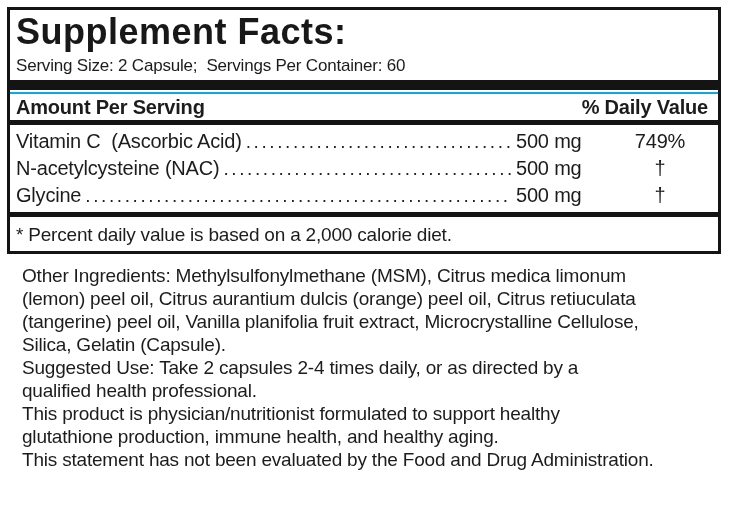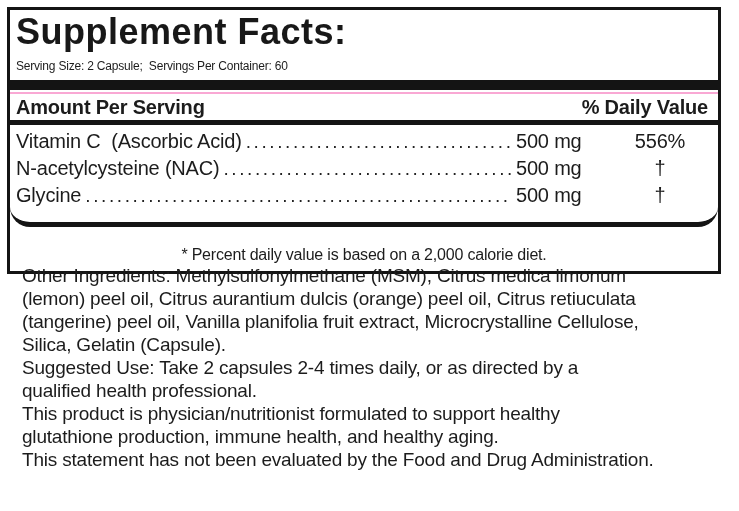--- a/index.html
+++ b/index.html
@@ -17,48 +17,48 @@
     position:absolute; left:7px; top:7px; width:714px;
     border:3px solid #141414;
     background:#fff;
   }
   .titleblock { padding:1px 6px 0 6px; }
   .facts-title {
     font-size:36px; font-weight:bold; letter-spacing:0.5px;
     line-height:42px; white-space:pre; color:#181818;
   }
   .serving-line {
-    font-size:12px; line-height:26px; white-space:pre; letter-spacing:-0.2px;
+    font-size:17px; line-height:26px; white-space:pre; letter-spacing:-0.2px;
   }
   .thickbar { height:10px; background:#141414; margin-top:1px; }
 
   .colhead {
     display:flex; justify-content:space-between; align-items:flex-end;
     margin-top:2px;
-    border-top:2px solid #f9a8d4;
+    border-top:2px solid #0ea5e9;
     border-bottom:5px solid #141414;
     padding:2px 10px 2px 6px;
     font-weight:bold; font-size:20px; line-height:22px; letter-spacing:-0.2px;
   }
 
-  .rows { padding:3px 6px 13px 6px; border-bottom:5px solid #141414;border-radius:20px; }
+  .rows { padding:3px 6px 3px 6px; border-bottom:5px solid #141414; }
   .row { display:flex; align-items:baseline; font-size:20px; line-height:26px; }
   .nname { white-space:pre; letter-spacing:-0.2px; }
   .leader {
     flex:1 1 auto; overflow:hidden; white-space:nowrap;
     margin:0 4px 0 4px; color:#222;
   }
   .leader::after {
     content:"...................................................................................................................................";
     letter-spacing:2.6px; font-size:19px;
   }
   .amount { flex:0 0 92px; white-space:pre; letter-spacing:-0.2px; }
   .dv { flex:0 0 104px; text-align:center; letter-spacing:-0.2px; }
 
-  .footnotes { padding:17px 6px 5px 6px; font-size:16px; line-height:21.5px; letter-spacing:-0.2px;text-align:center; }
+  .footnotes { padding:7px 6px 5px 6px; font-size:19px; line-height:21.5px; letter-spacing:-0.2px; }
 
   
   .otherinfo {
     position:absolute; left:22px; top:264px; width:733px;
     font-size:19px; line-height:23px; letter-spacing:-0.2px;
   }
   .para { white-space:pre; }
 </style>
 </head>
 <body>
@@ -77,21 +77,21 @@
     <div class="colhead">
       <span>Amount Per Serving</span>
       <span>% Daily Value</span>
     </div>
 
     <div class="rows">
       <div class="row">
         <span class="nname">Vitamin C  (Ascorbic Acid)</span>
         <span class="leader"></span>
         <span class="amount">500 mg</span>
-        <span class="dv">556%</span>
+        <span class="dv">749%</span>
       </div>
       <div class="row">
         <span class="nname">N-acetylcysteine (NAC)</span>
         <span class="leader"></span>
         <span class="amount">500 mg</span>
         <span class="dv">†</span>
       </div>
       <div class="row">
         <span class="nname">Glycine</span>
         <span class="leader"></span>

